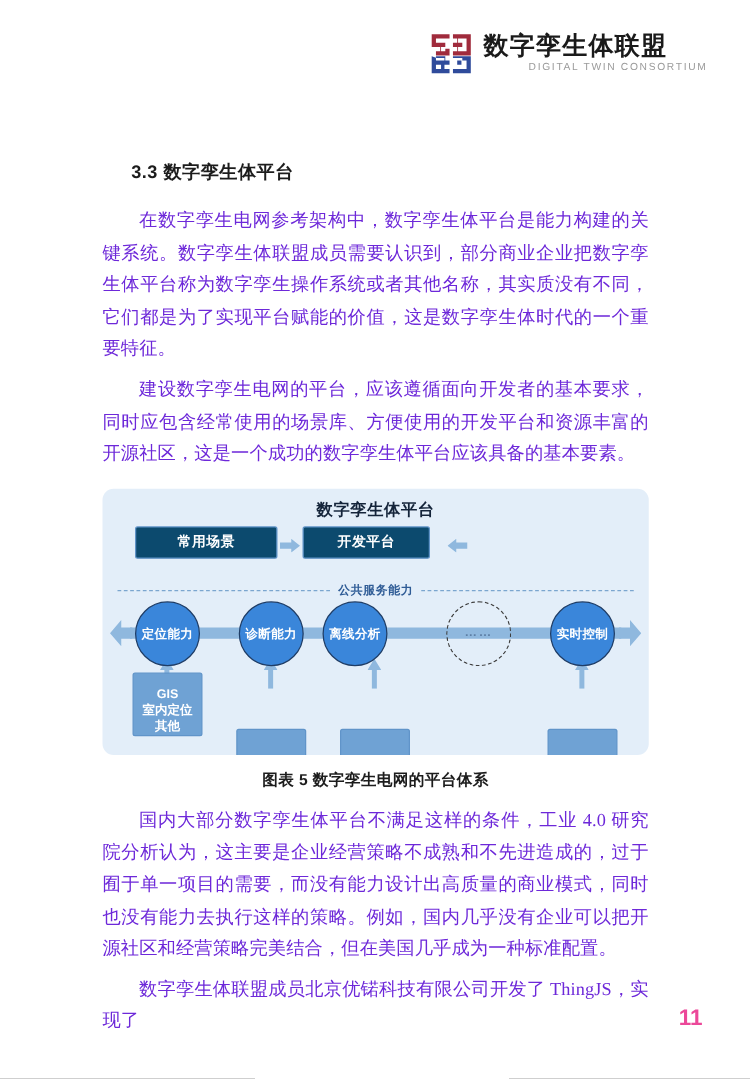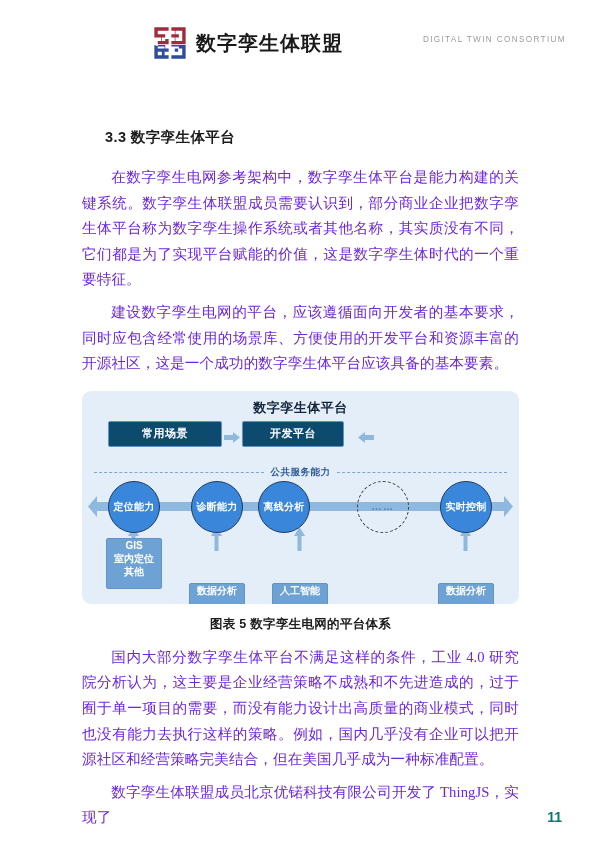--- a/index.html
+++ b/index.html
@@ -26,24 +26,23 @@
     align-items: center;
     gap: 9px;
   }
   .logo-mark {
     width: 34px;
     height: 34px;
     flex: 0 0 auto;
   }
   .logo-text {
     display: flex;
-    flex-direction: row;
+    flex-direction: column;
     justify-content: center;
     line-height: 1;
-    gap: 44px;
   }
   .logo-cn {
     font-family: "Liberation Sans", "DejaVu Sans", sans-serif;
     font-size: 20px;
     font-weight: 700;
     color: #1a1a1a;
     letter-spacing: 1px;
     white-space: nowrap;
   }
   .logo-en {
@@ -242,21 +241,21 @@
     border: 1px solid #6094c9;
     border-radius: 2px;
     color: #ffffff;
     font-size: 10px;
     font-weight: 700;
     text-align: center;
     line-height: 13px;
     box-sizing: border-box;
     z-index: 2;
     display: flex;
-    align-items: flex-start;
+    align-items: flex-end;
     justify-content: center;
   }
   .bot-box.tall { top: 147px; height: 51px; }
   .bot-box.std  { height: 46px; margin-top: 40px; }
   .bot-box.p1 { left: 24px; }
   .bot-box.p2 { left: 107px; }
   .bot-box.p3 { left: 190px; }
   .bot-box.p5 { left: 356px; }
 
   .fig-caption {
@@ -268,23 +267,23 @@
     margin: 12px 0 12px 0;
     letter-spacing: 0.3px;
   }
 
   
   .page-number {
     position: absolute;
     right: 38px;
     bottom: 38px;
     font-family: "Liberation Sans", "DejaVu Sans", sans-serif;
-    font-size: 14px;
-    font-weight: 700;
-    color: #0f766e;
+    font-size: 18px;
+    font-weight: 700;
+    color: #ec4899;
   }
 </style>
 </head>
 <body>
 
 <div class="page">
 
   <div class="header">
     <span class="logo-mark">
       <svg viewBox="0 0 100 100" width="34" height="34" aria-hidden="true">

